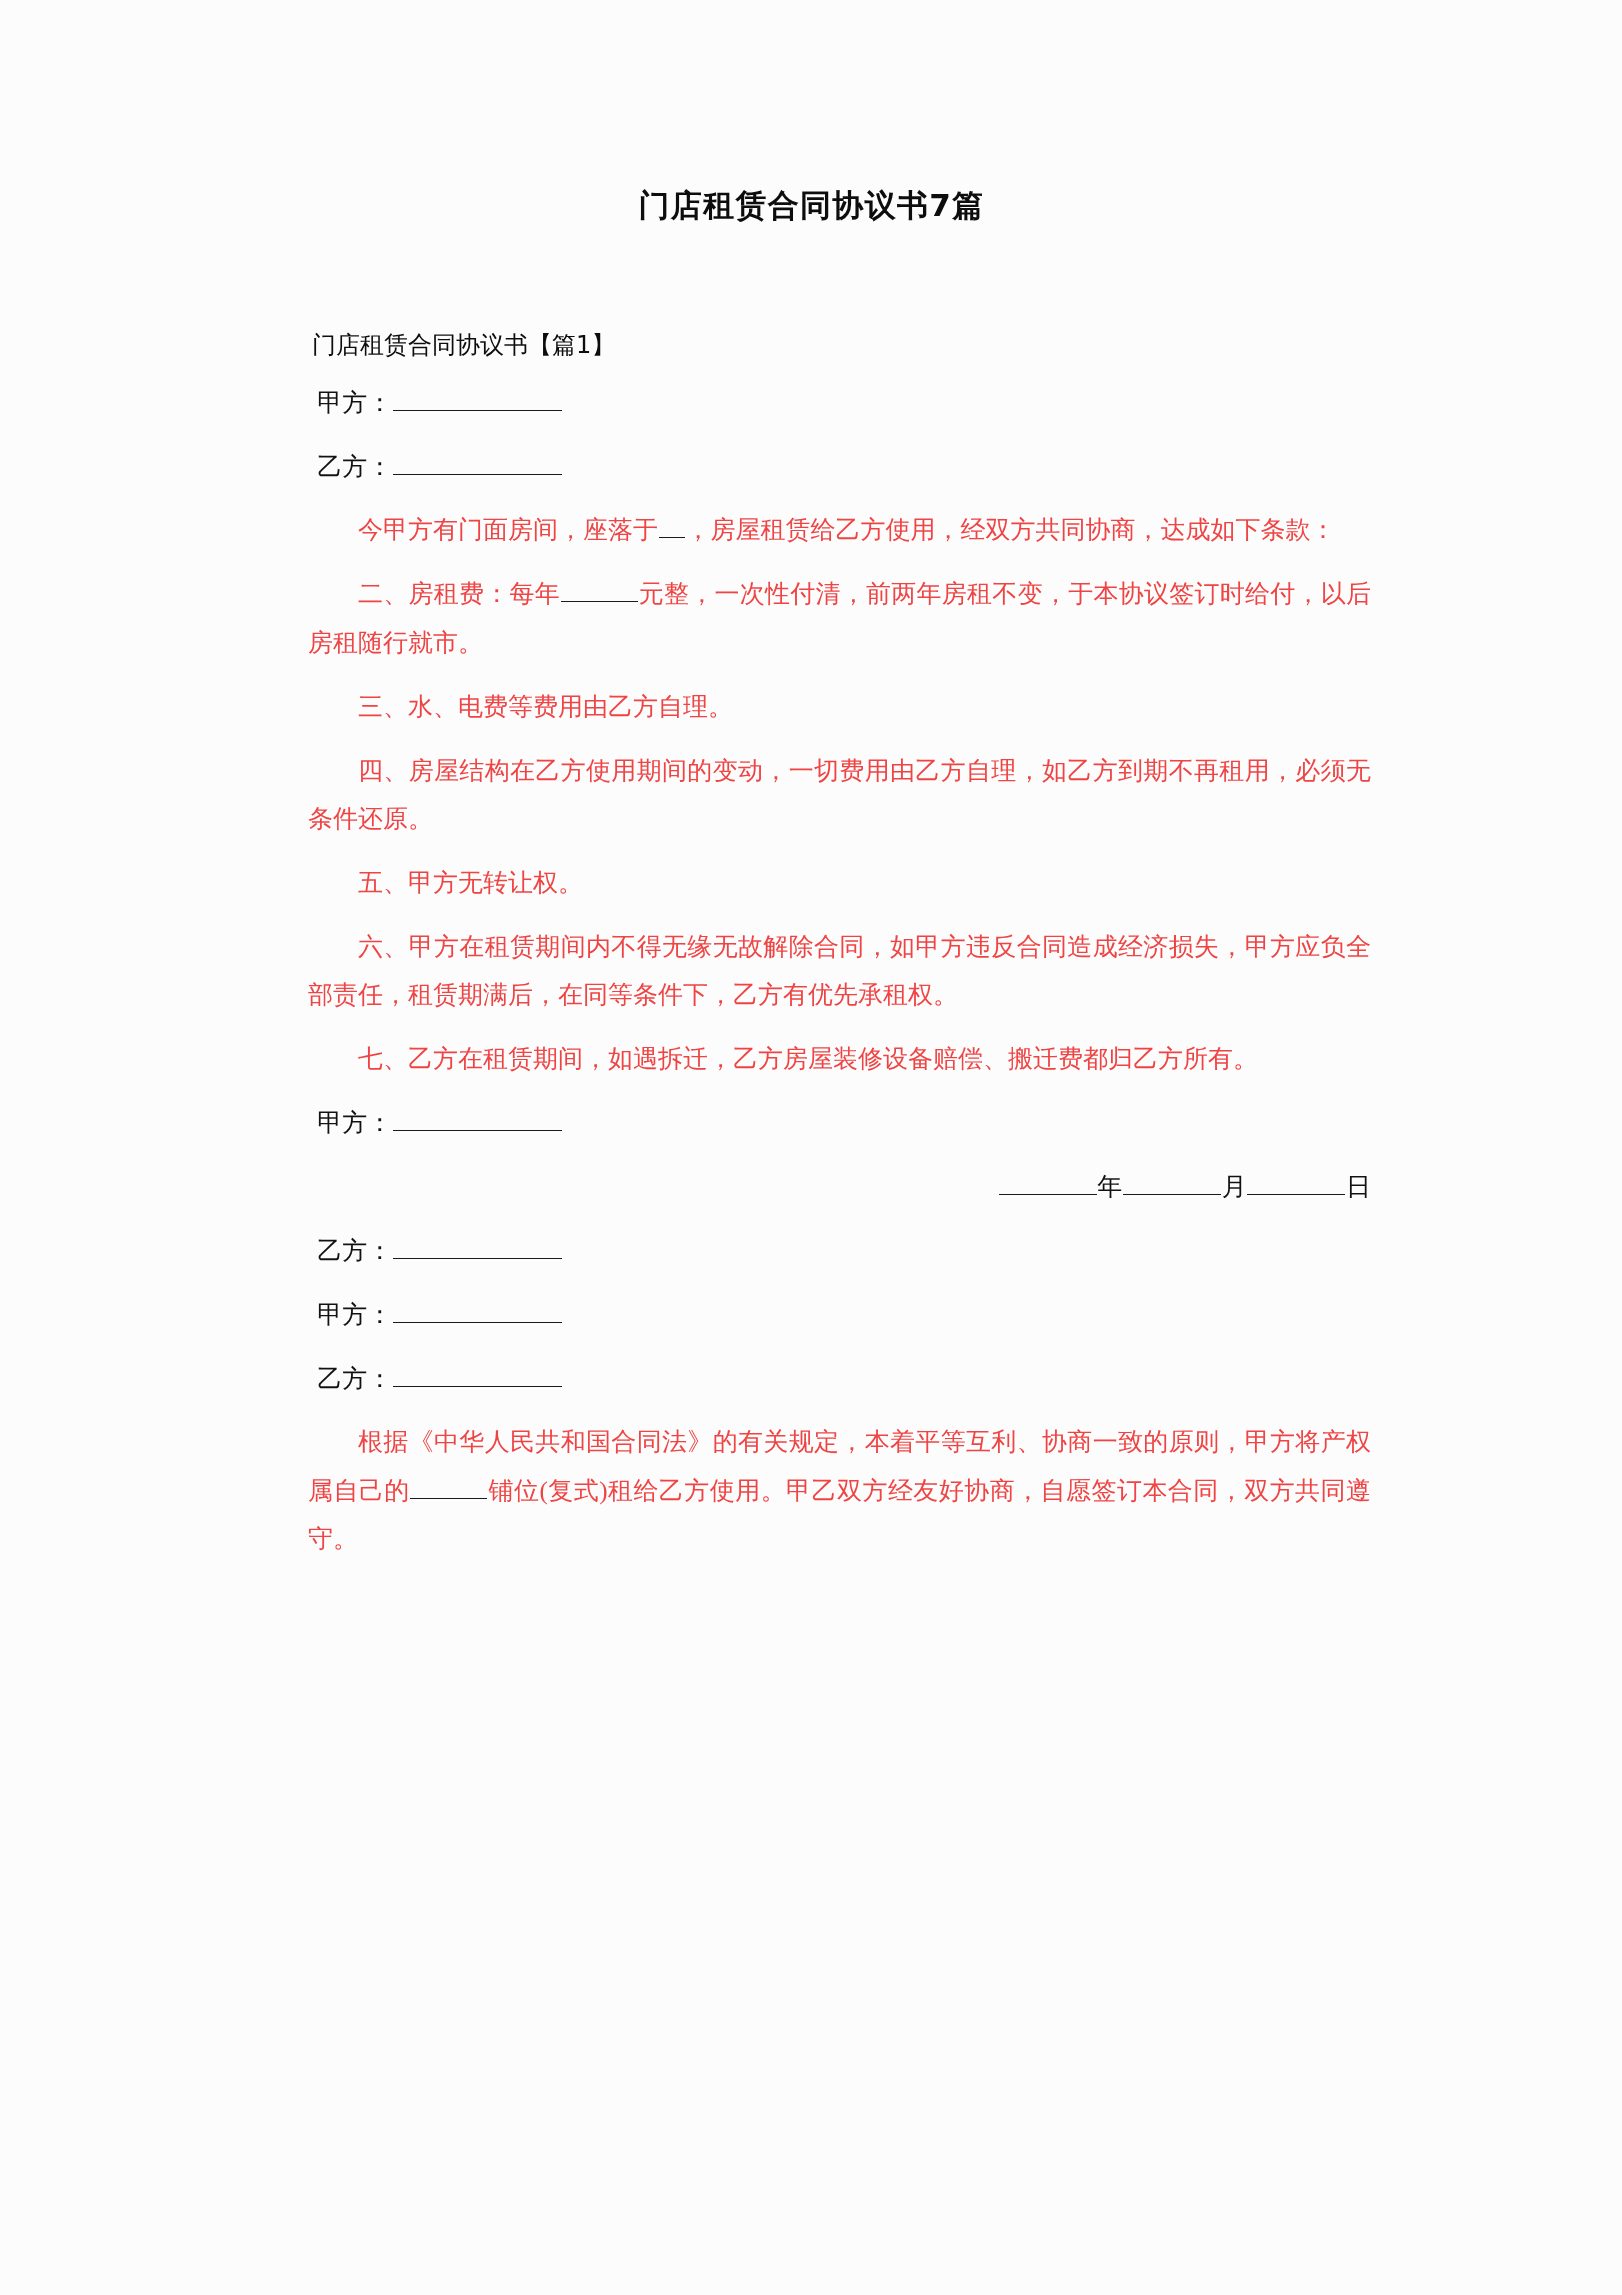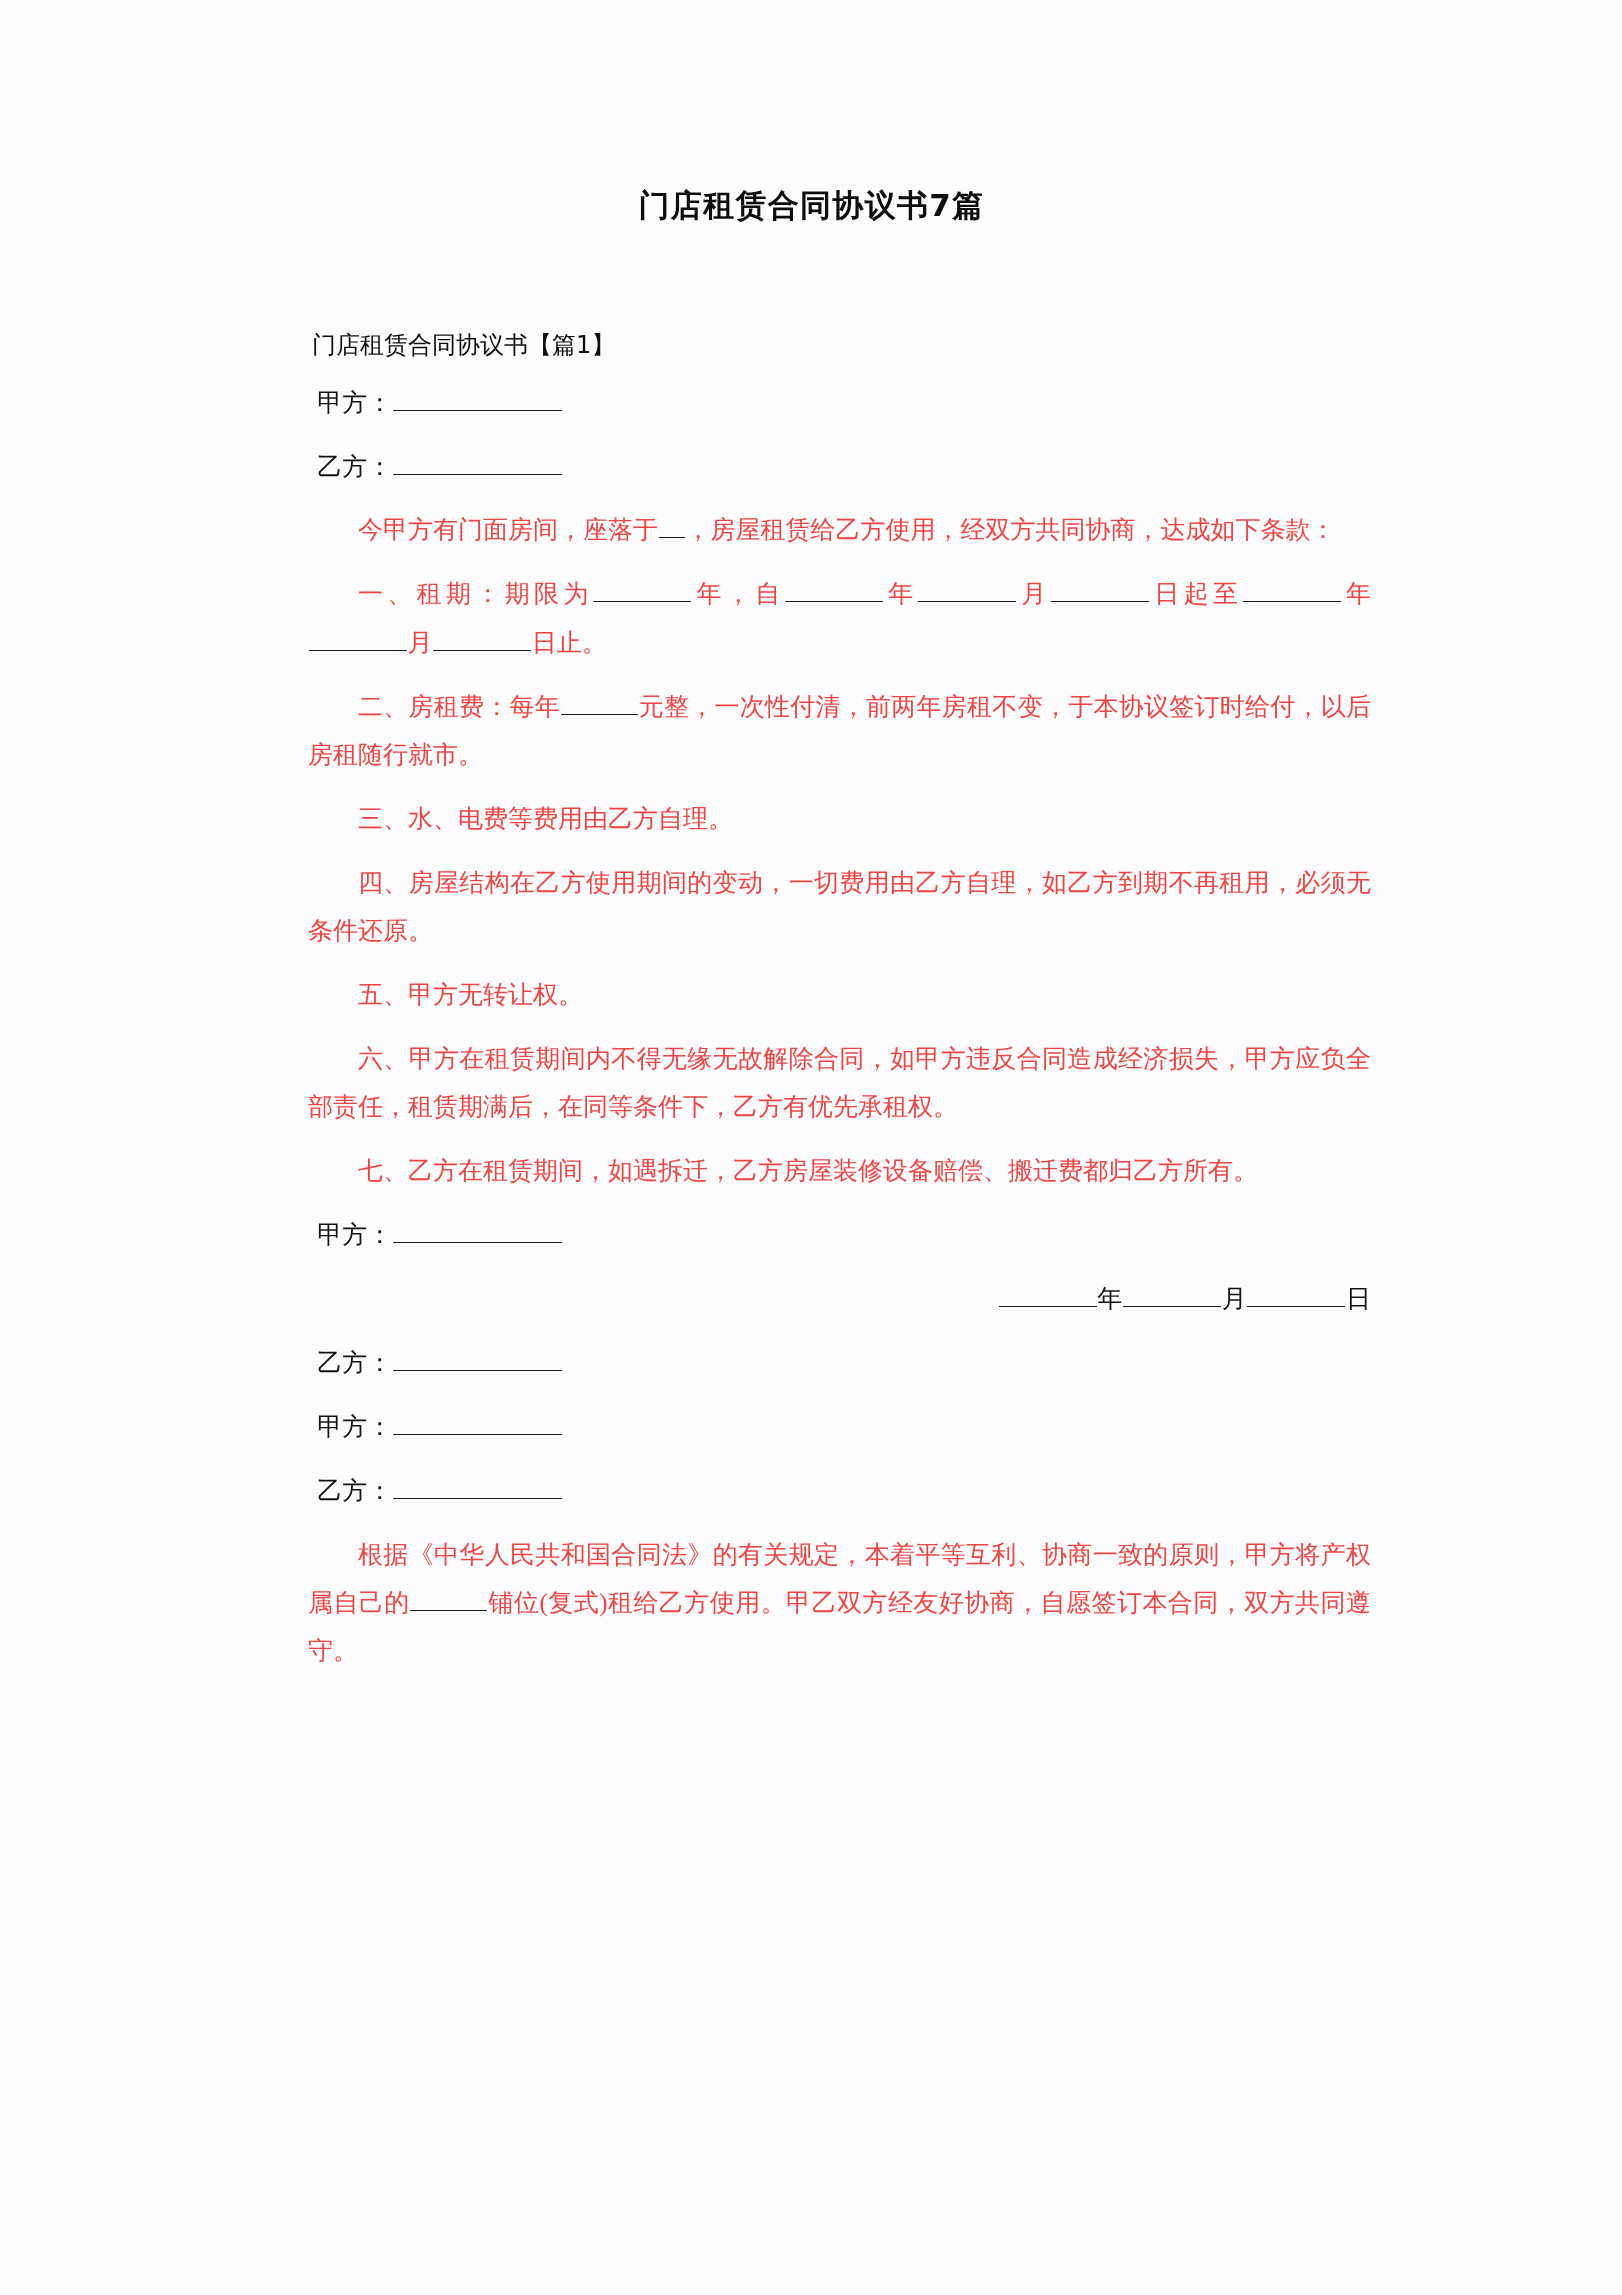--- a/index.html
+++ b/index.html
@@ -122,21 +122,20 @@
   <div class="body-flow" style="color: rgb(18, 18, 18);">
 
     <p class="sec-head">门店租赁合同协议书【篇1】</p>
 
     <p class="party-line"><span>甲方：</span><span class="blank w-long"></span></p>
 
     <p class="party-line"><span>乙方：</span><span class="blank w-long"></span></p>
 
     <p class="para"><span>今甲方有门面房间，座落于</span><span class="blank w-tiny"></span><span>，房屋租赁给乙方使用，经双方共同协商，达成如下条款：</span></p>
 
-    <p class="para"><span>一、</span><span>租期：期限为</span><span class="blank w-med"></span><span>年，自</span><span class="blank w-med"></span><span>年</span><span class="blank w-med"></span><span>月</span><span class="blank w-med"></span><span>日起至</span><span class="blank w-med"></span><span>年</span><span class="blank w-med"></span><span>月</span><span class="blank w-med"></span><span>日止。</span></p>
 
     <p class="para"><span>二、</span><span>房租费：每年</span><span class="blank w-short"></span><span>元整，一次性付清，前两年房租不变，于本协议签订时给付，以后房租随行就市。</span></p>
 
     <p class="para"><span>三、</span><span>水、电费等费用由乙方自理。</span></p>
 
     <p class="para"><span>四、</span><span>房屋结构在乙方使用期间的变动，一切费用由乙方自理，如乙方到期不再租用，必须无条件还原。</span></p>
 
     <p class="para"><span>五、</span><span>甲方无转让权。</span></p>
 
     <p class="para"><span>六、</span><span>甲方在租赁期间内不得无缘无故解除合同，如甲方违反合同造成经济损失，甲方应负全部责任，租赁期满后，在同等条件下，乙方有优先承租权。</span></p>

